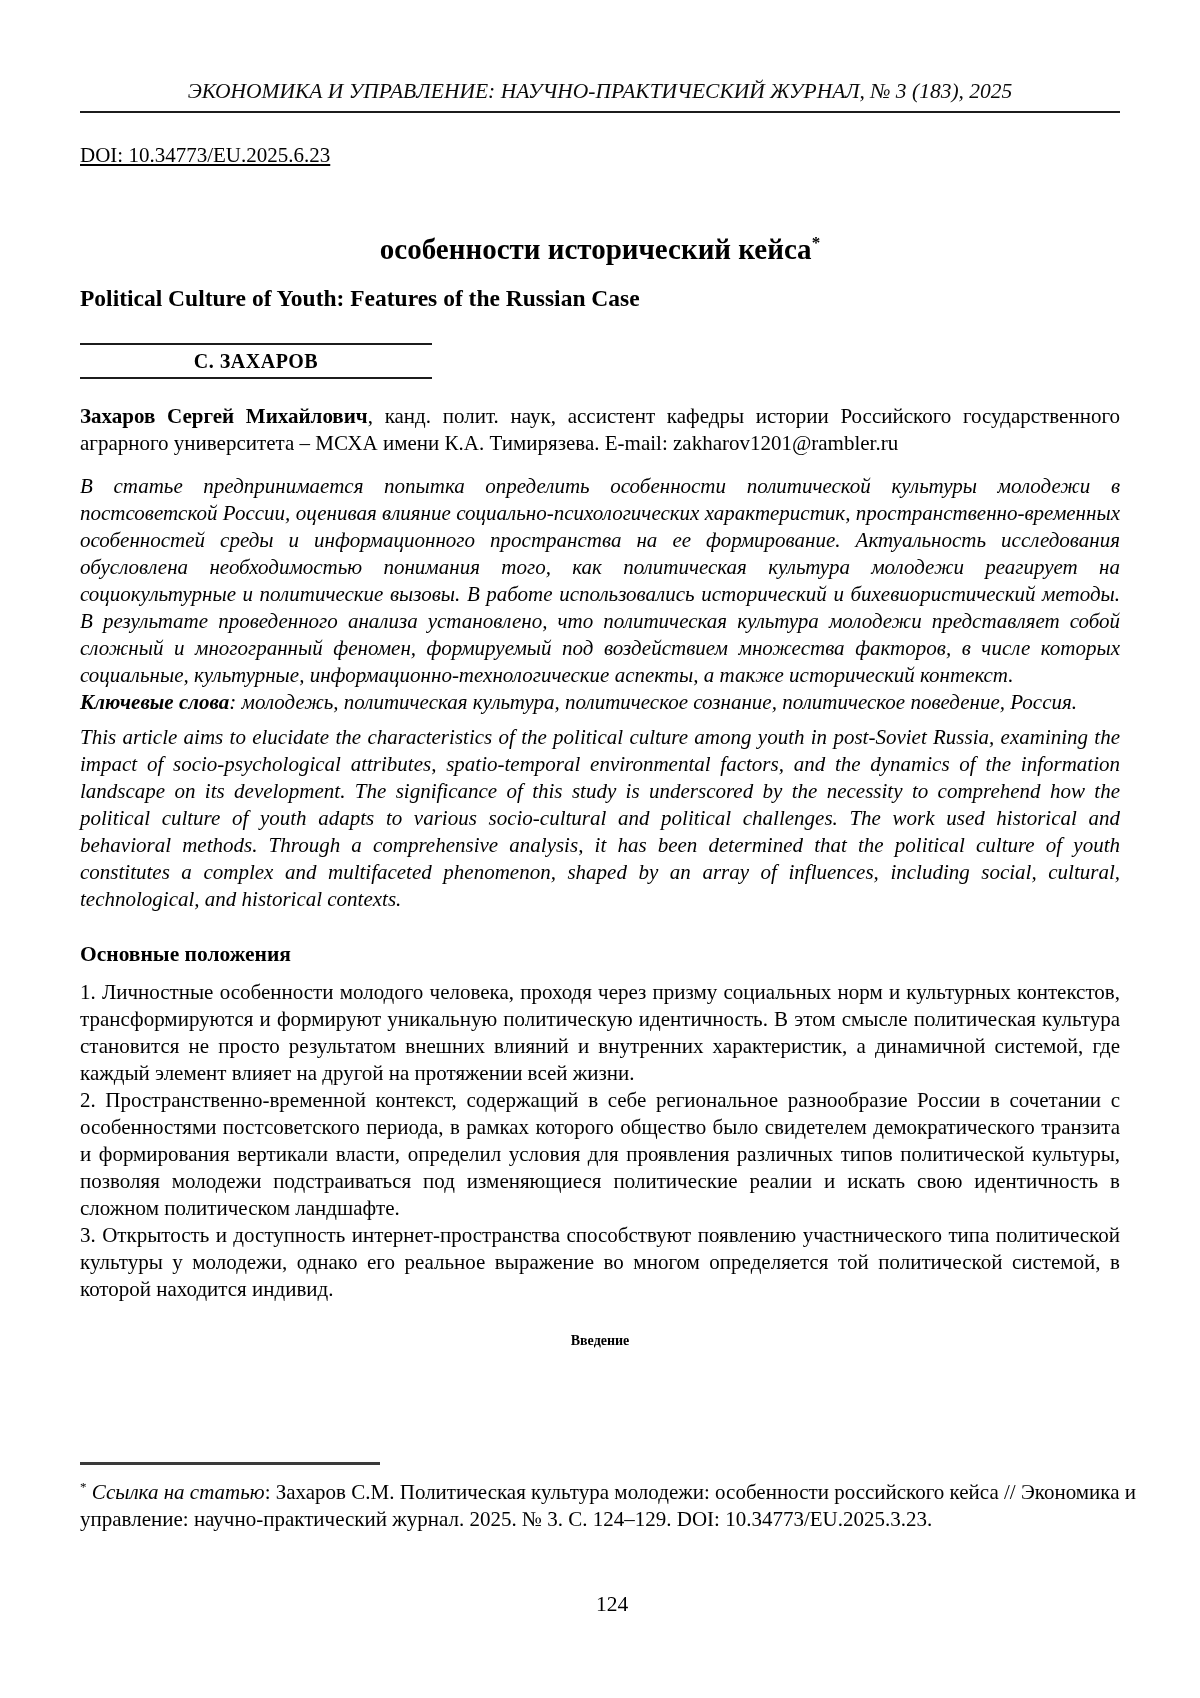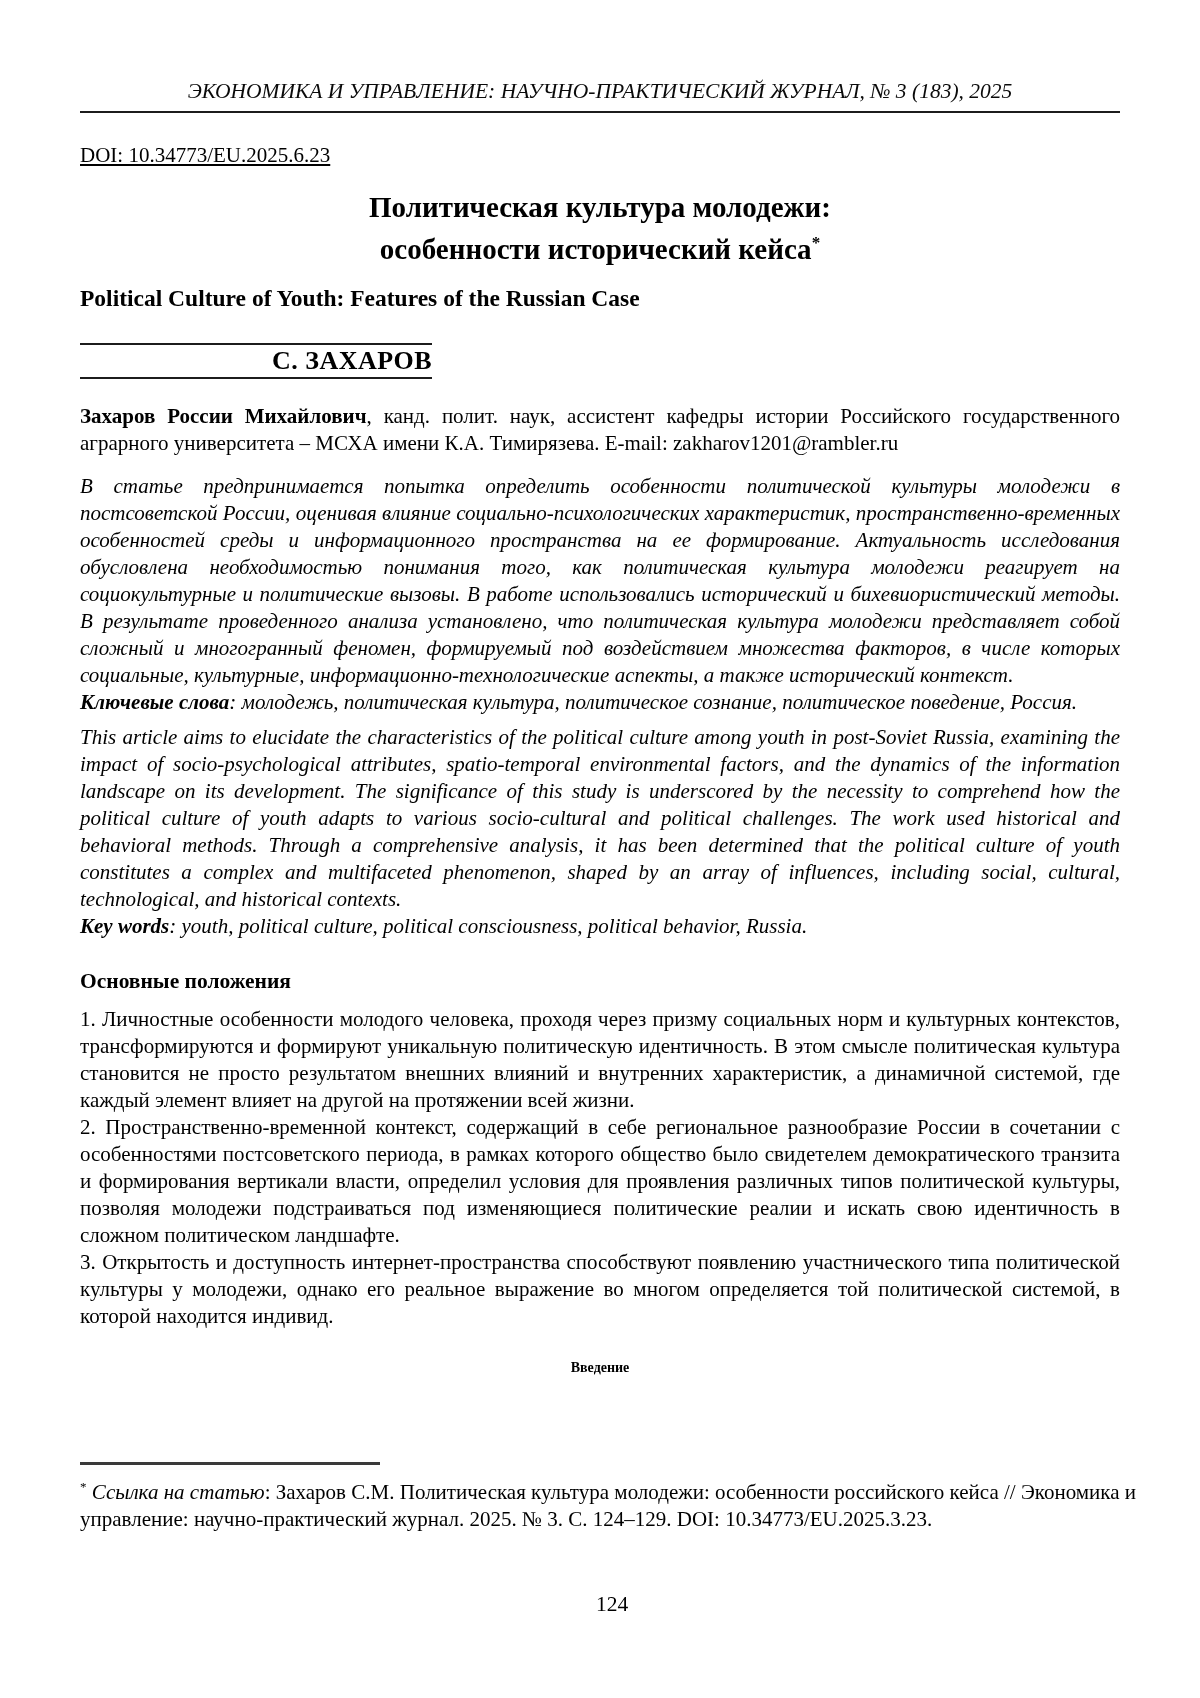--- a/index.html
+++ b/index.html
@@ -47,23 +47,23 @@
     font-size:23.5px;
     line-height:29px;
   }
 
   .author-box {
     margin-top:30px;
     width:352px;
     border-top:2.5px solid #1c1c1c;
     border-bottom:2.5px solid #1c1c1c;
     padding:4px 0;
-    text-align:right;
+    text-align:center;
     font-weight:bold;
-    font-size:26px;
+    font-size:20px;
     line-height:24px;
     letter-spacing:0.5px;
   }
 
   .body-par {
     font-size:21px;
     line-height:27px;
     text-align:justify;
     margin:0;
   }
@@ -126,43 +126,40 @@
   <div class="content">
 
     <div class="journal-header">ЭКОНОМИКА И УПРАВЛЕНИЕ: НАУЧНО-ПРАКТИЧЕСКИЙ ЖУРНАЛ, № 3 (183), 2025</div>
     <hr class="header-rule">
 
     <div class="doi-line">
       <span class="doi-text">DOI: 10.34773/EU.2025.6.23</span>
     </div>
 
     <div class="article-title">
-      <span>Политическая культура молодежи:</span><br>
+      <br>
       <span>особенности исторический кейса</span><sup>*</sup>
     </div>
 
     <div class="article-title-en">Political Culture of Youth: Features of the Russian Case</div>
 
     <div class="author-box">С. ЗАХАРОВ</div>
 
     <p class="body-par author-info">
-      <span class="bold">Захаров России Михайлович</span><span>, канд. полит. наук, ассистент кафедры истории Российского государственного аграрного университета – МСХА имени К.А. Тимирязева. E-mail: zakharov1201@rambler.ru</span>
+      <span class="bold">Захаров Сергей Михайлович</span><span>, канд. полит. наук, ассистент кафедры истории Российского государственного аграрного университета – МСХА имени К.А. Тимирязева. E-mail: zakharov1201@rambler.ru</span>
     </p>
 
     <p class="body-par abstract-ru">В статье предпринимается попытка определить особенности политической культуры молодежи в постсоветской России, оценивая влияние социально-психологических характеристик, пространственно-временных особенностей среды и информационного пространства на ее формирование. Актуальность исследования обусловлена необходимостью понимания того, как политическая культура молодежи реагирует на социокультурные и политические вызовы. В работе использовались исторический и бихевиористический методы. В результате проведенного анализа установлено, что политическая культура молодежи представляет собой сложный и многогранный феномен, формируемый под воздействием множества факторов, в числе которых социальные, культурные, информационно-технологические аспекты, а также исторический контекст.</p>
 
     <p class="body-par keywords-ru">
       <span class="bold">Ключевые слова</span><span>: молодежь, политическая культура, политическое сознание, политическое поведение, Россия.</span>
     </p>
 
     <p class="body-par abstract-en">This article aims to elucidate the characteristics of the political culture among youth in post-Soviet Russia, examining the impact of socio-psychological attributes, spatio-temporal environmental factors, and the dynamics of the information landscape on its development. The significance of this study is underscored by the necessity to comprehend how the political culture of youth adapts to various socio-cultural and political challenges. The work used historical and behavioral methods. Through a comprehensive analysis, it has been determined that the political culture of youth constitutes a complex and multifaceted phenomenon, shaped by an array of influences, including social, cultural, technological, and historical contexts.</p>
 
-    <p class="body-par keywords-en">
-      <span class="bold">Key words</span><span>: youth, political culture, political consciousness, political behavior, Russia.</span>
-    </p>
 
     <div class="main-heading">Основные положения</div>
 
     <div class="points">
       <p class="body-par">1. Личностные особенности молодого человека, проходя через призму социальных норм и культурных контекстов, трансформируются и формируют уникальную политическую идентичность. В этом смысле политическая культура становится не просто результатом внешних влияний и внутренних характеристик, а динамичной системой, где каждый элемент влияет на другой на протяжении всей жизни.</p>
       <p class="body-par">2. Пространственно-временной контекст, содержащий в себе региональное разнообразие России в сочетании с особенностями постсоветского периода, в рамках которого общество было свидетелем демократического транзита и формирования вертикали власти, определил условия для проявления различных типов политической культуры, позволяя молодежи подстраиваться под изменяющиеся политические реалии и искать свою идентичность в сложном политическом ландшафте.</p>
       <p class="body-par">3. Открытость и доступность интернет-пространства способствуют появлению участнического типа политической культуры у молодежи, однако его реальное выражение во многом определяется той политической системой, в которой находится индивид.</p>
     </div>
 
     <div class="intro-heading">Введение</div>

